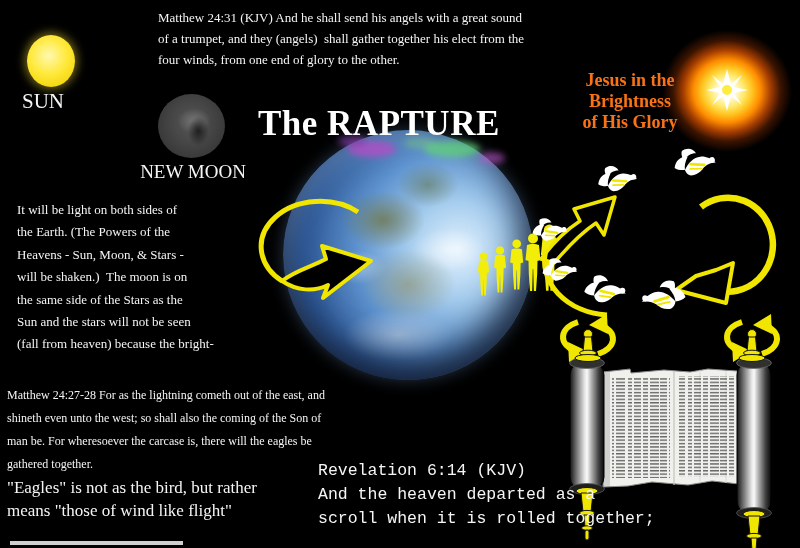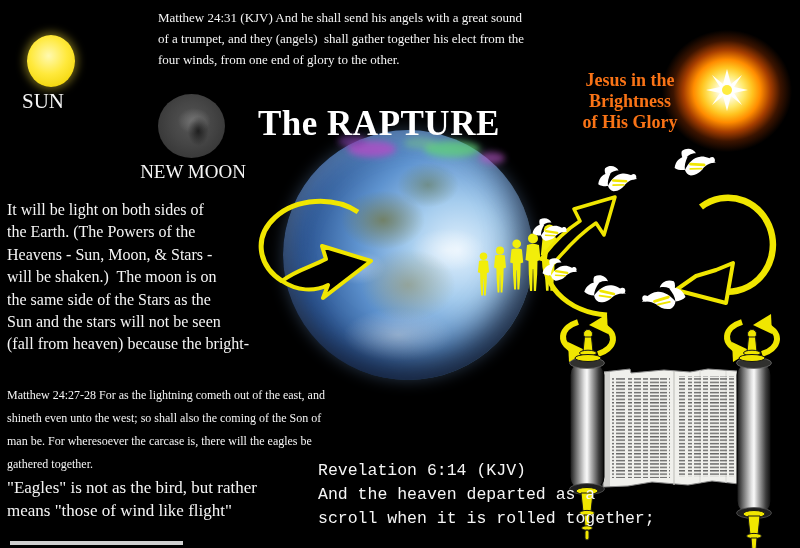--- a/index.html
+++ b/index.html
@@ -36,21 +36,21 @@
       radial-gradient(ellipse 66px 50px at 50% 62%, rgba(146,146,106,.6), rgba(146,146,106,0) 72%),
       radial-gradient(ellipse 44px 32px at 58% 22%, rgba(92,112,72,.55), rgba(92,112,72,0) 70%),
       radial-gradient(ellipse 78px 38px at 46% 82%, rgba(210,214,220,.5), rgba(210,214,220,0) 70%),
       radial-gradient(ellipse 52px 30px at 66% 48%, rgba(255,255,255,.5), rgba(255,255,255,0) 72%),
       radial-gradient(ellipse 40px 24px at 30% 55%, rgba(255,255,255,.33), rgba(255,255,255,0) 70%),
       radial-gradient(circle at 70% 48%, #e2f1fd 0%, #a6cdee 22%, #5e93cf 46%, #27508e 72%, #0b1d3f 90%, #050d20 100%);
     box-shadow:inset -10px -16px 34px rgba(0,0,12,.75), inset 6px 8px 24px rgba(185,220,255,.35), 0 0 16px rgba(140,190,255,.28);}
   
   #overlay{left:0;top:0;}
   
-  #scripture-left{left:7px;top:199px;font-size:16px;line-height:22.4px;}
+  #scripture-left{left:17px;top:199px;font-size:13px;line-height:22.4px;}
   #scripture-matthew2427{left:7px;top:384px;font-size:12px;line-height:23px;}
   #scripture-eagles{left:7px;top:476px;font-size:17px;line-height:23px;}
   #scripture-revelation{left:318px;top:459px;font-size:16.5px;line-height:24px;font-family:Liberation Mono, monospace;}
   #divider-line{left:10px;top:541px;width:173px;height:4px;background:#cfcfcf;}
 </style>
 </head>
 <body>
 
 <div id="stage">
 

